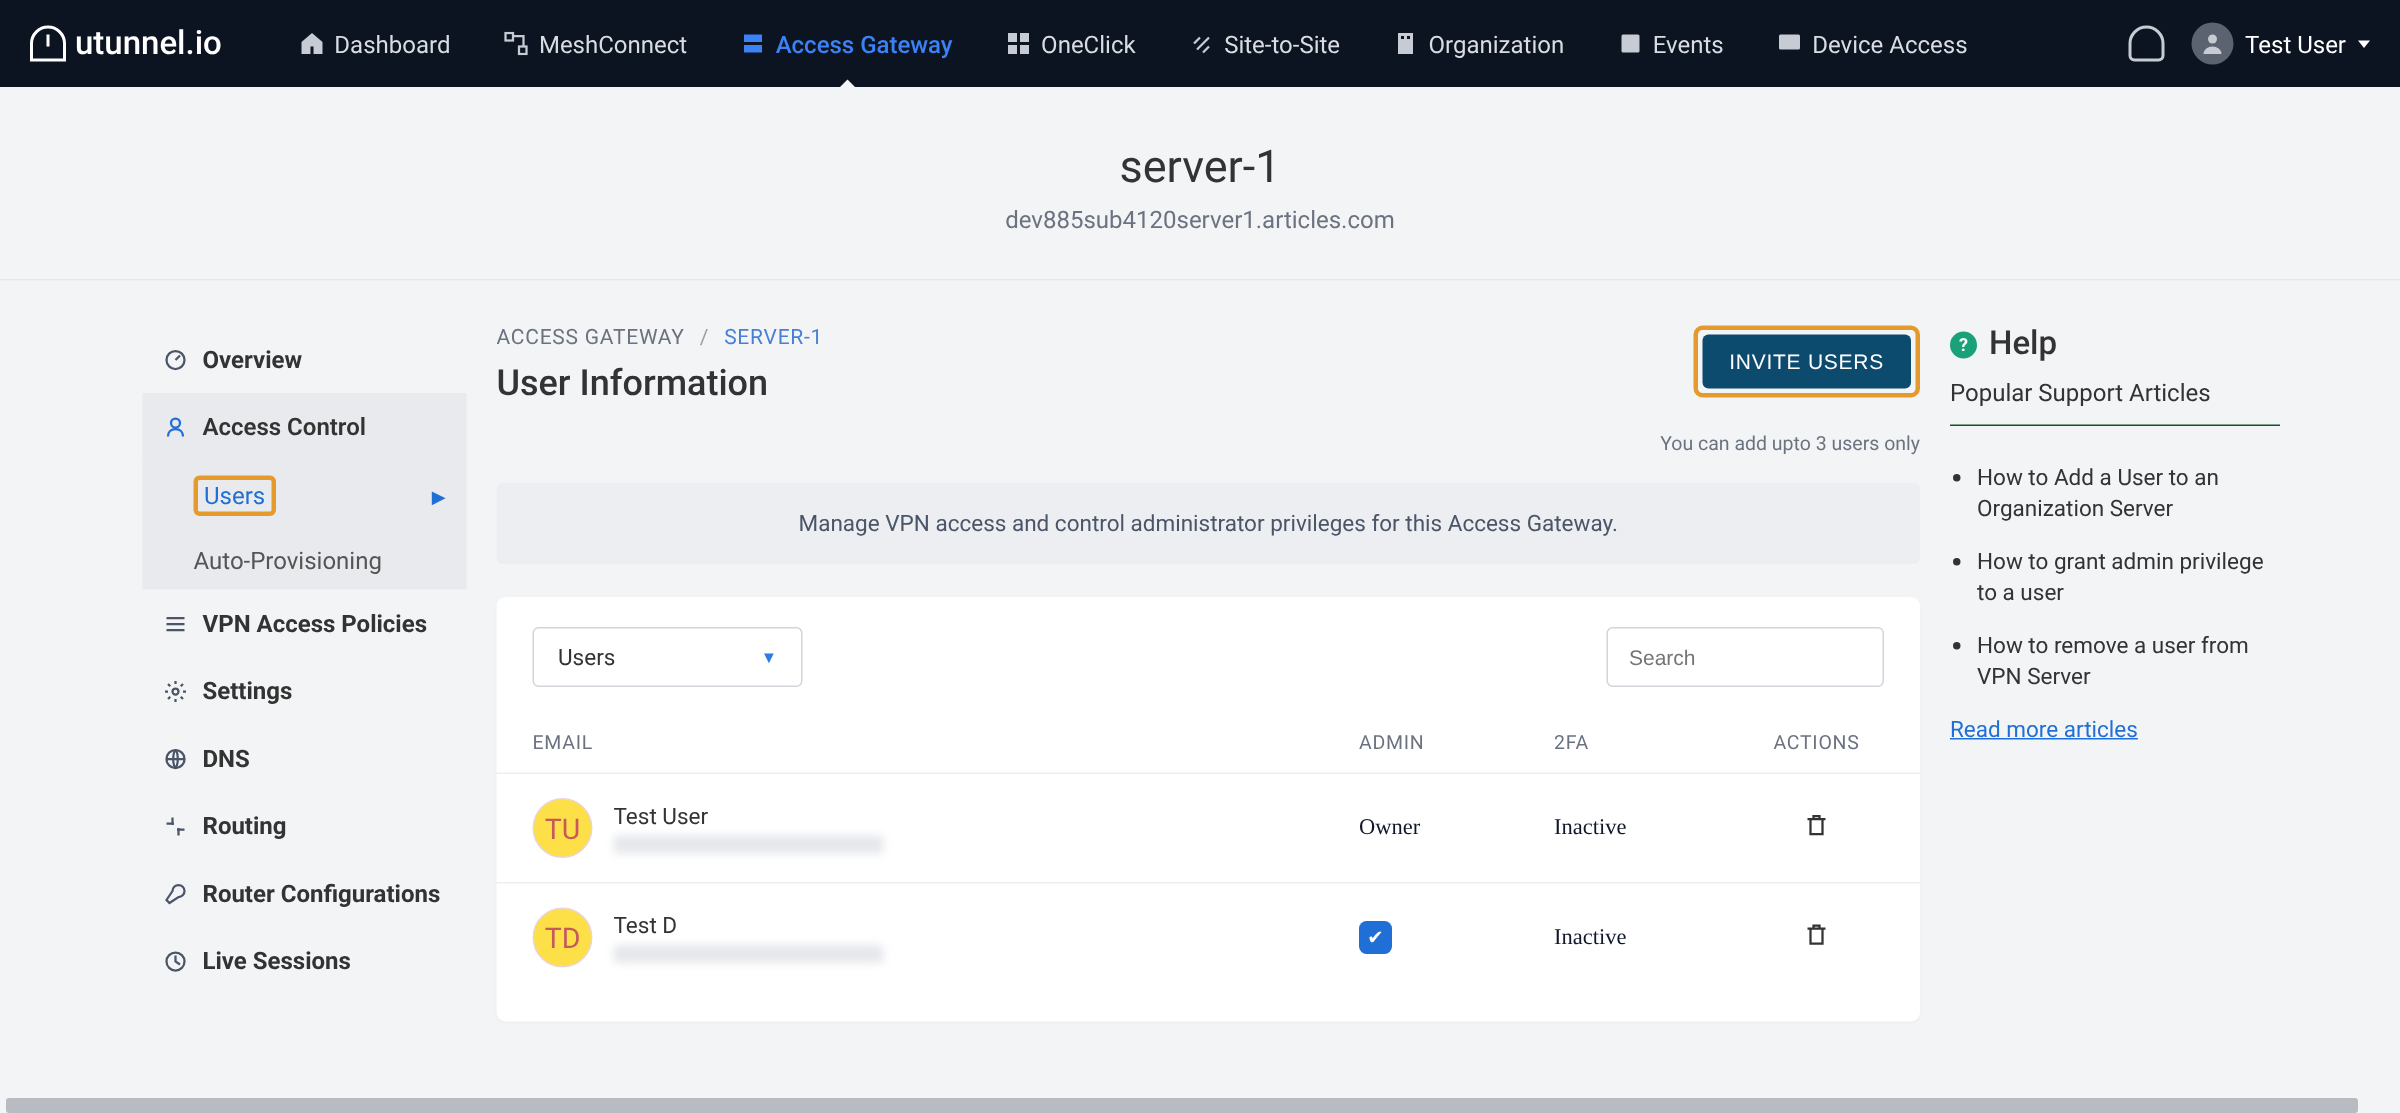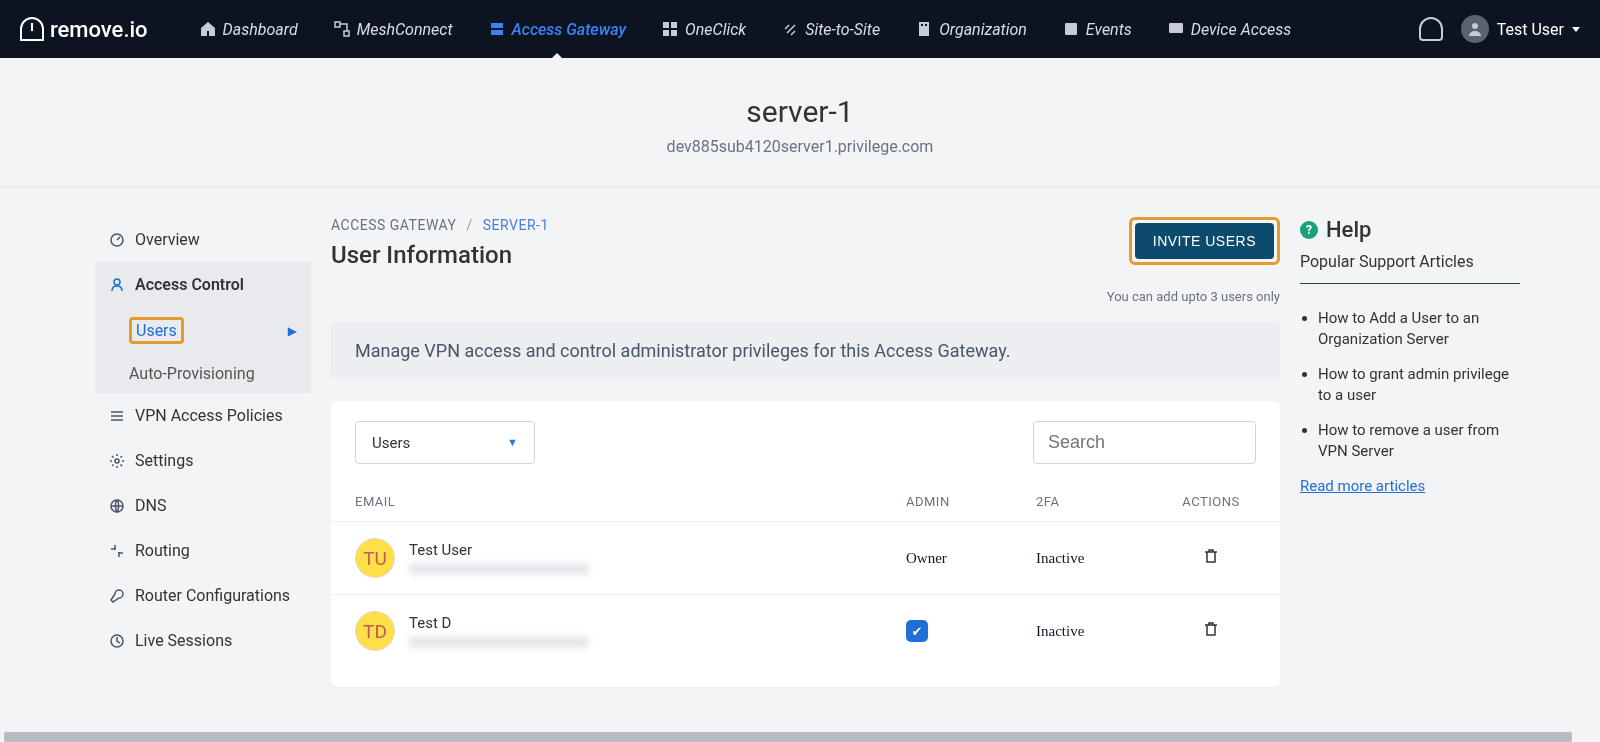--- a/index.html
+++ b/index.html
@@ -1,62 +1,62 @@
 <!DOCTYPE html>
 <html><head>
 <meta charset="utf-8">
 <style>
 * { margin: 0; padding: 0; box-sizing: border-box; }
 body { font-family: -apple-system, BlinkMacSystemFont, "Segoe UI", Roboto, sans-serif; background: #f3f4f6; color: #2d3748; width: 1600px; height: 742px; overflow: hidden; position: relative; }
 .topnav { background: #0d1421; height: 58px; display: flex; align-items: center; padding: 0 20px; gap: 8px; }
 .logo { display: flex; align-items: center; gap: 6px; color: #fff; font-size: 22px; font-weight: 500; margin-right: 30px; }
 .logo-icon { width: 24px; height: 24px; border: 2px solid #fff; border-radius: 50% 50% 0 0; position: relative; }
 .logo-icon::before { content:""; position: absolute; top: 4px; left: 50%; width: 2px; height: 8px; background: #fff; transform: translateX(-1px); }
-.nav-item { display: flex; align-items: center; gap: 7px; color: #d9dde3; font-size: 16px; padding: 0 14px; height: 58px; cursor: pointer; text-decoration: none; font-style: italic; }
+.nav-item { display: flex; align-items: center; gap: 7px; color: #d9dde3; font-size: 16px; padding: 0 14px; height: 58px; cursor: pointer; text-decoration: none; }
 .nav-item.active { color: #3b82f6; font-weight: 500; position: relative; }
 .nav-item.active::after { content:""; position:absolute; bottom:-1px; left:50%; margin-left:-6px; width:0; height:0; border-left:6px solid transparent; border-right:6px solid transparent; border-bottom:6px solid #f3f4f6; }
 .nav-icon { width: 16px; height: 16px; display: inline-flex; align-items: center; justify-content: center; }
 .nav-right { margin-left: auto; display: flex; align-items: center; gap: 18px; }
 .headset { width: 24px; height: 24px; border: 2px solid #c7ccd4; border-radius: 50% 50% 4px 4px; position: relative; }
 .avatar-top { width: 28px; height: 28px; background: #5b6370; border-radius: 50%; display: flex; align-items: center; justify-content: center; color: #c7ccd4; }
 .user-drop { display: flex; align-items: center; gap: 8px; color: #fff; font-size: 16px; cursor: pointer; }
 .caret { width:0; height:0; border-left:4px solid transparent; border-right:4px solid transparent; border-top:5px solid #fff; }
 
 .server-header { background: #f3f4f6; padding: 36px 0 30px; text-align: center; border-bottom: 1px solid #e5e7eb; }
 .server-title { font-size: 30px; color: #333; font-weight: 400; margin-bottom: 8px; }
 .server-sub { font-size: 16px; color: #6b7280; }
 
 .body-wrap { display: flex; padding: 30px 80px 0 95px; gap: 20px; }
 .sidebar { width: 216px; flex-shrink: 0; }
-.side-item { display: flex; align-items: center; gap: 10px; padding: 13px 14px; font-size: 16px; color: #333; cursor: pointer; border-radius: 0; }
+.side-item { display: flex; align-items: center; gap: 10px; padding: 13px 14px; font-size: 16px; color: #333; cursor: pointer; border-radius: 0; font-weight: bold; }
 .side-item.selected { background: #e8eaed; font-weight: 600; }
 .side-sub { padding-left: 34px; font-size: 16px; color: #555; padding-top: 10px; padding-bottom: 10px; background: #e8eaed; cursor: pointer; display:flex; align-items:center; justify-content:space-between; padding-right:14px;}
 .side-sub.active { color: #1f6fd6; }
 .side-icon { width: 16px; height: 16px; display: inline-flex; align-items:center; justify-content:center; color:#4a5568; }
 
 .highlight-box { border: 3px solid #e49a2d; border-radius: 4px; display:inline-block; padding: 1px 4px; }
 .sub-arrow { color:#1f6fd6; font-size:12px;}
 
 .main { flex: 1; min-width: 0; }
 .breadcrumb { font-size: 14px; color: #6b7280; letter-spacing: .5px; margin-bottom: 8px; display:flex; align-items:center; gap:10px;}
 .breadcrumb .sep { color:#9aa0a6;}
 .breadcrumb .cur { color:#4a7fd4;}
 .page-row { display:flex; align-items:flex-start; justify-content:space-between; margin-bottom:18px;}
 .page-title { font-size: 24px; color:#333; font-weight:500; margin-top:4px;}
 .invite-wrap { text-align:right; }
 .invite-btn { background:#0c4a6e; color:#fff; border:none; padding:10px 18px; font-size:14px; letter-spacing:.5px; border-radius:4px; cursor:pointer; }
 .invite-hl { border:3px solid #e49a2d; border-radius:6px; padding:3px; display:inline-block;}
 .limit-text { font-size:13px; color:#6b7280; margin-top:24px; }
-.info-bar { background:#eceef1; padding:18px 24px; font-size:18px; color:#4a5568; border-radius:4px; margin-bottom:22px;}
+.info-bar { background:#eceef1; padding:18px 24px; font-size:15px; color:#4a5568; border-radius:4px; margin-bottom:22px;text-align:center;}
 
 .card { background:#fff; border-radius:6px; padding:20px 0; box-shadow:0 1px 2px rgba(0,0,0,.03); }
 .card-controls { display:flex; justify-content:space-between; padding:0 24px 18px;}
 .dropdown { border:1px solid #d1d5db; border-radius:4px; padding:10px 16px; min-width:180px; display:flex; justify-content:space-between; align-items:center; font-size:15px; color:#333; cursor:pointer; background:#fff;}
 .dd-caret { color:#2b7de0; font-size:11px;}
-.search-box { border:1px solid #d1d5db; border-radius:4px; padding:10px 14px; width:223px; font-size:18px; color:#333; outline:none;}
+.search-box { border:1px solid #d1d5db; border-radius:4px; padding:10px 14px; width:185px; font-size:14px; color:#333; outline:none;}
 .tbl { width:100%; }
 .tbl-head { display:flex; padding:12px 24px; font-size:13px; color:#6b7280; letter-spacing:.5px; border-bottom:1px solid #eceef1;}
 .col-email { flex:1; }
 .col-admin { width:130px; }
 .col-2fa { width:130px; }
 .col-actions { width:90px; text-align:center;}
 .tbl-row { display:flex; align-items:center; padding:16px 24px; border-bottom:1px solid #eceef1;}
 .tbl-row:last-child{border-bottom:none;}
 .user-cell { flex:1; display:flex; align-items:center; gap:14px;}
 .ubadge { width:40px; height:40px; border-radius:50%; border:1px solid #e9d5d5; background:#fde047; display:flex; align-items:center; justify-content:center; color:#c45a5a; font-size:19px; font-weight:400;}
@@ -75,21 +75,21 @@
 .read-more { color:#1f6fd6; text-decoration:underline; font-size:15px; cursor:pointer;}
 .scrollbar-bottom { position:absolute; bottom:0; left:4px; right:28px; height:10px; background:#b8bcc2; border-radius:2px;}
 svg { display:block; }
 </style>
 </head>
 <body>
 
 <div class="topnav">
   <div class="logo">
     <span class="logo-icon"></span>
-    <span>remove.io</span>
+    <span>utunnel.io</span>
   </div>
   <a class="nav-item">
     <span class="nav-icon">
         <svg width="16" height="16" viewBox="0 0 16 16" fill="#c7ccd4">
           <path d="M8 1l7 6v8H9v-5H7v5H1V7z"></path>
         </svg>
       </span>
     <span>Dashboard</span>
   </a>
   <a class="nav-item">
@@ -166,21 +166,21 @@
           </svg>
         </span>
       <span>Test User</span>
       <span class="caret"></span>
     </div>
   </div>
 </div>
 
 <div class="server-header">
   <div class="server-title">server-1</div>
-  <div class="server-sub">dev885sub4120server1.privilege.com</div>
+  <div class="server-sub">dev885sub4120server1.articles.com</div>
 </div>
 
 <div class="body-wrap">
 
   <div class="sidebar">
     <div class="side-item">
       <span class="side-icon">
           <svg width="16" height="16" viewBox="0 0 16 16" fill="none" stroke="#4a5568" stroke-width="1.5">
             <circle cx="8" cy="8" r="6"></circle>
             <path d="M8 8l3-3"></path>

